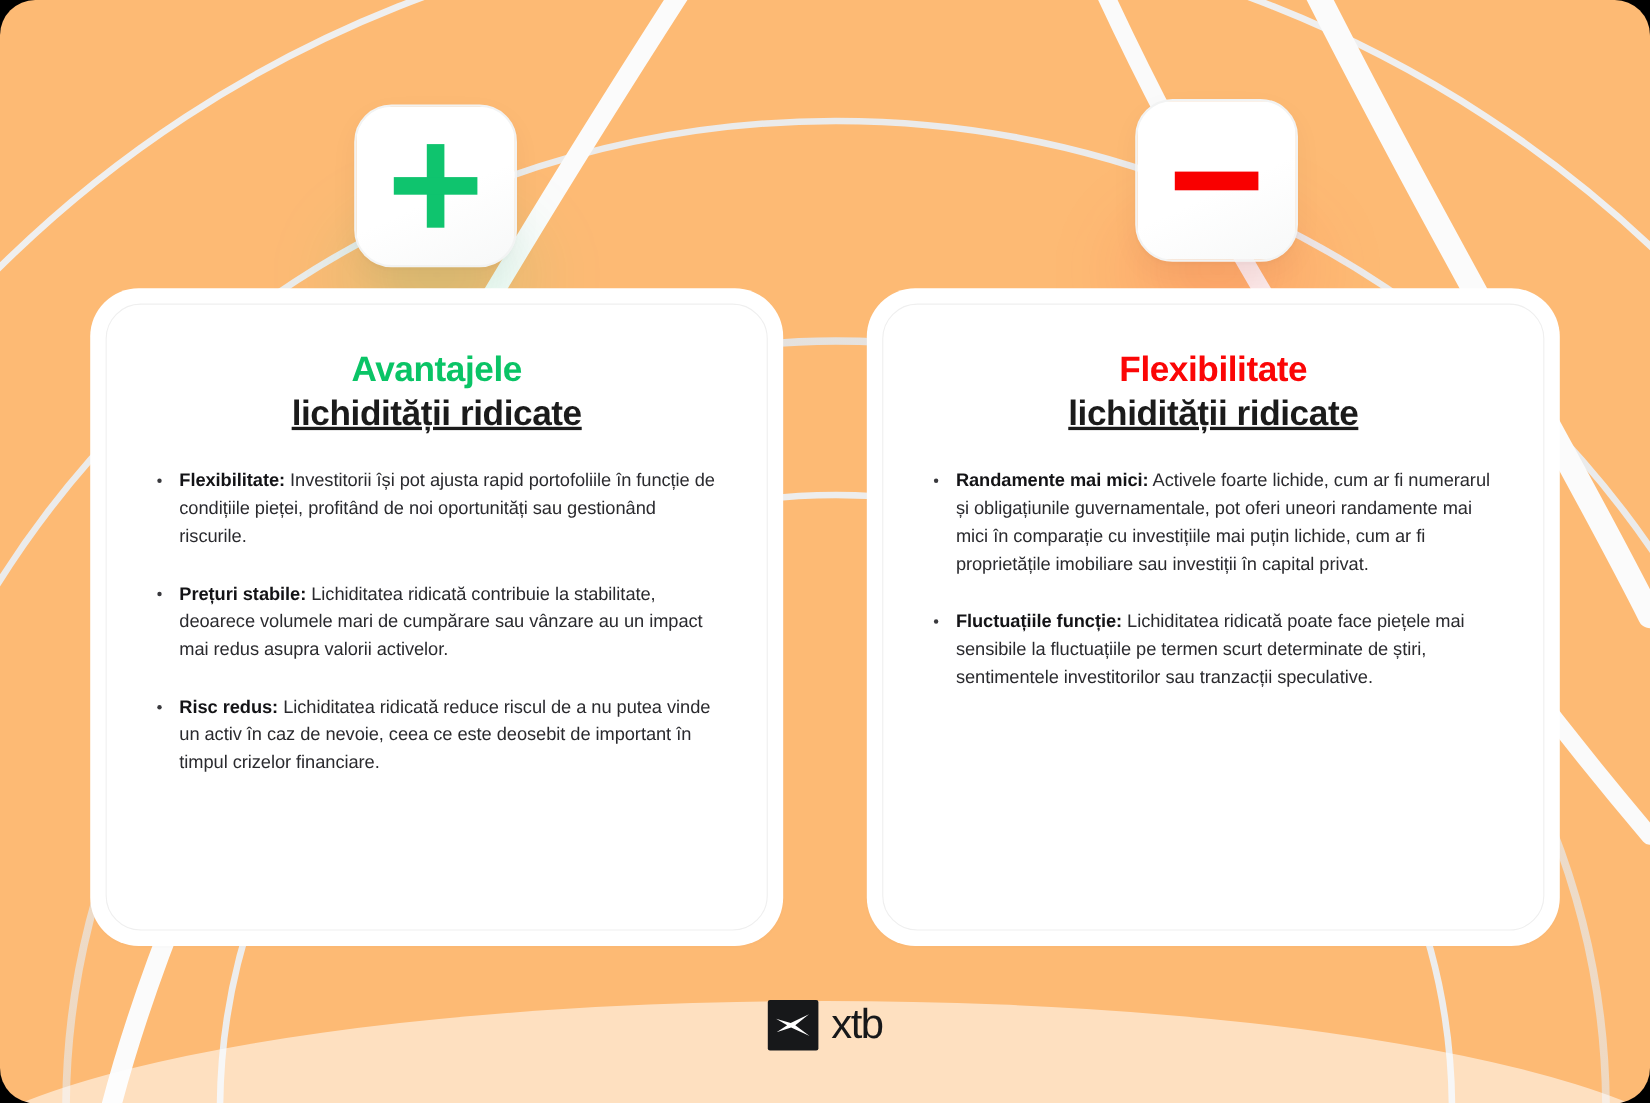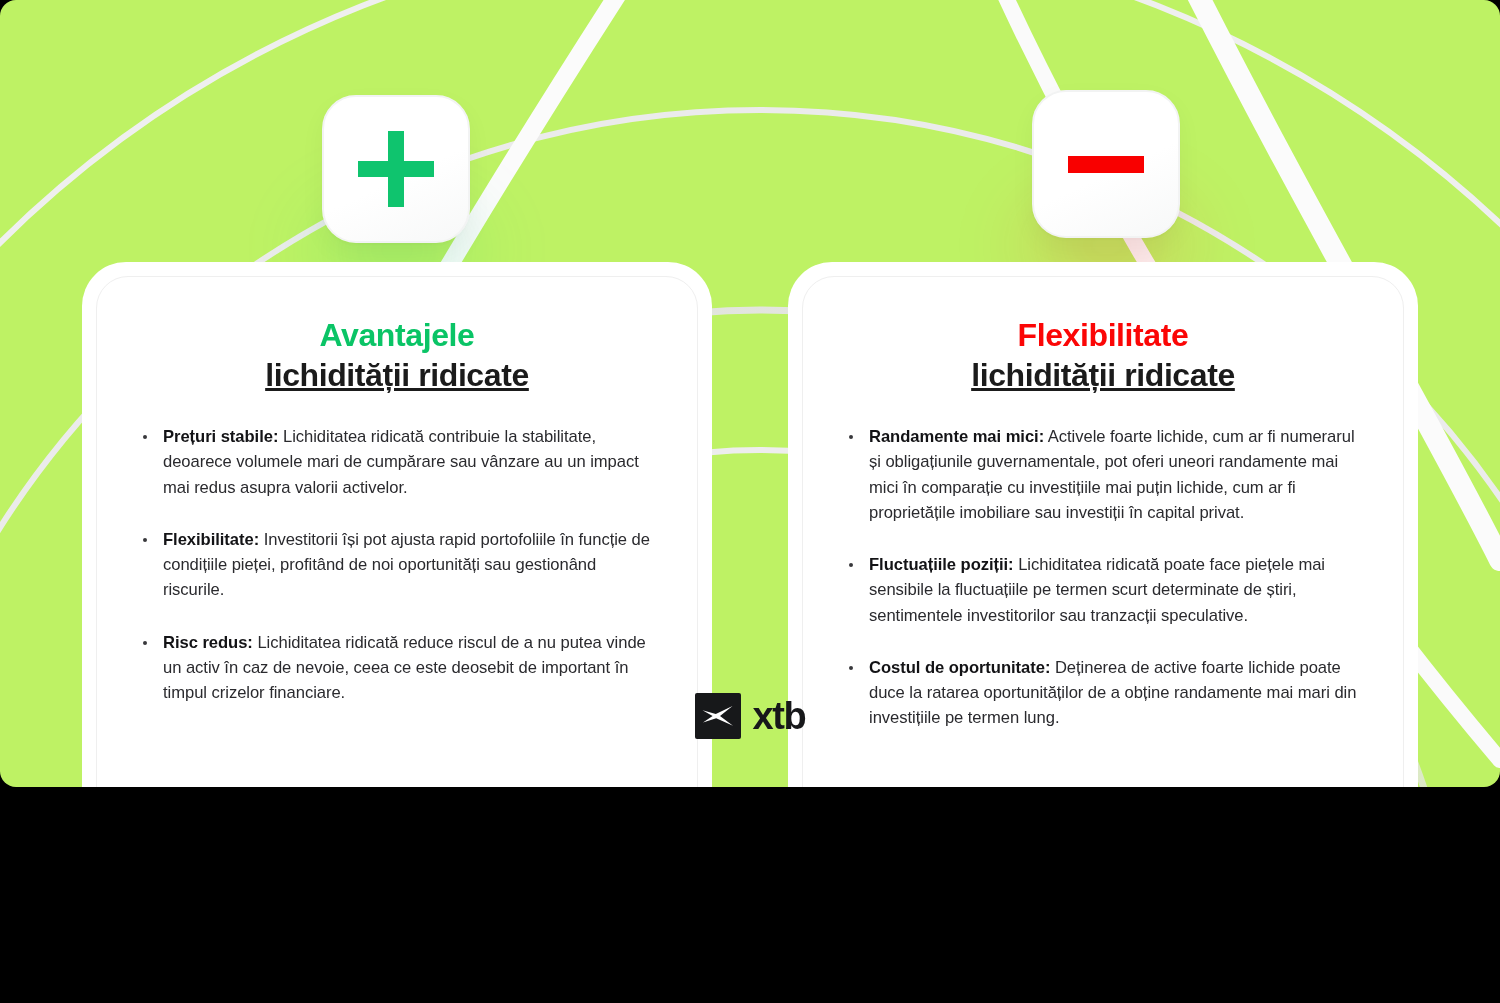--- a/index.html
+++ b/index.html
@@ -7,23 +7,23 @@
   html, body {
     width: 1500px;
     height: 1003px;
     background: #000;
     font-family: "Liberation Sans", sans-serif;
   }
 
   #stage {
     position: relative;
     width: 1500px;
-    height: 787px;
-    background: #bef264;
-    border-radius: 16px;
+    height: 1003px;
+    background: #fdba74;
+    border-radius: 32px;
     overflow: hidden;
   }
 
   
   .bg-layer {
     position: absolute;
     inset: 0;
     overflow: hidden;
     pointer-events: none;
   }
@@ -173,21 +173,21 @@
     width: 46px;
     height: 46px;
     background: #17181a;
     border-radius: 2px;
     display: flex;
     align-items: center;
     justify-content: center;
   }
   .logo-word {
     font-size: 38px;
-    font-weight: 700;
+    font-weight: 400;
     color: #17181a;
     letter-spacing: -1.4px;
     line-height: 1;
   }
 </style>
 </head>
 <body>
 
 <div id="stage">
 
@@ -229,47 +229,44 @@
   <div class="cards">
 
     <div class="card-wrap">
       <div class="card">
         <div class="card-title">
           <span class="title-accent green">Avantajele</span>
           <span class="title-sub">lichidității ridicate</span>
         </div>
         <ul class="bullets">
           <li class="bullet">
+            <span class="lead">Flexibilitate:</span><span> Investitorii își pot ajusta rapid portofoliile în funcție de condițiile pieței, profitând de noi oportunități sau gestionând riscurile.</span>
+          </li>
+          <li class="bullet">
             <span class="lead">Prețuri stabile:</span><span> Lichiditatea ridicată contribuie la stabilitate, deoarece volumele mari de cumpărare sau vânzare au un impact mai redus asupra valorii activelor.</span>
-          </li>
-          <li class="bullet">
-            <span class="lead">Flexibilitate:</span><span> Investitorii își pot ajusta rapid portofoliile în funcție de condițiile pieței, profitând de noi oportunități sau gestionând riscurile.</span>
           </li>
           <li class="bullet">
             <span class="lead">Risc redus:</span><span> Lichiditatea ridicată reduce riscul de a nu putea vinde un activ în caz de nevoie, ceea ce este deosebit de important în timpul crizelor financiare.</span>
           </li>
         </ul>
       </div>
     </div>
 
     <div class="card-wrap">
       <div class="card">
         <div class="card-title">
           <span class="title-accent red">Flexibilitate</span>
           <span class="title-sub">lichidității ridicate</span>
         </div>
         <ul class="bullets">
           <li class="bullet">
             <span class="lead">Randamente mai mici:</span><span> Activele foarte lichide, cum ar fi numerarul și obligațiunile guvernamentale, pot oferi uneori randamente mai mici în comparație cu investițiile mai puțin lichide, cum ar fi proprietățile imobiliare sau investiții în capital privat.</span>
           </li>
           <li class="bullet">
-            <span class="lead">Fluctuațiile poziții:</span><span> Lichiditatea ridicată poate face piețele mai sensibile la fluctuațiile pe termen scurt determinate de știri, sentimentele investitorilor sau tranzacții speculative.</span>
-          </li>
-          <li class="bullet">
-            <span class="lead">Costul de oportunitate:</span><span> Deținerea de active foarte lichide poate duce la ratarea oportunităților de a obține randamente mai mari din investițiile pe termen lung.</span>
+            <span class="lead">Fluctuațiile funcție:</span><span> Lichiditatea ridicată poate face piețele mai sensibile la fluctuațiile pe termen scurt determinate de știri, sentimentele investitorilor sau tranzacții speculative.</span>
           </li>
         </ul>
       </div>
     </div>
 
   </div>
 
   <div class="footer">
     <div class="logo-mark">
       <svg width="34" height="24" viewBox="0 0 34 24" aria-hidden="true">

